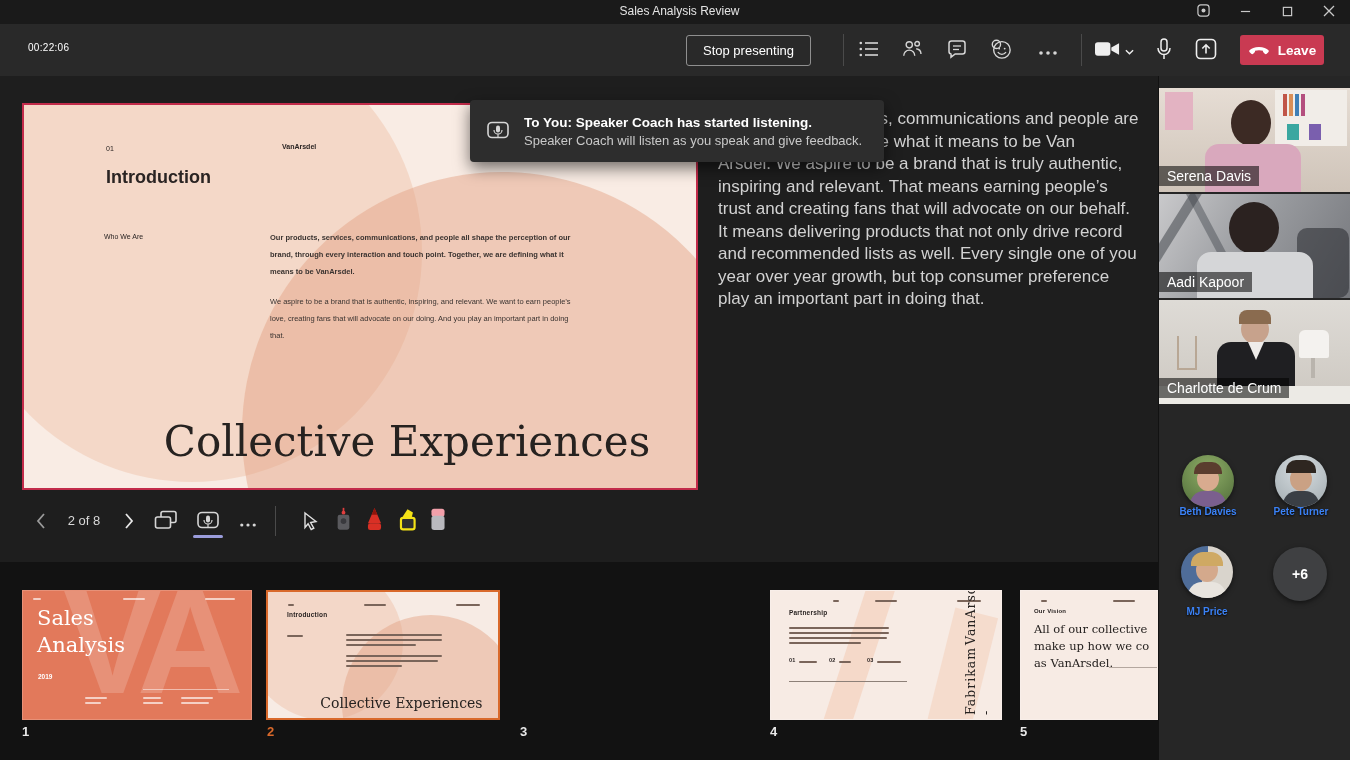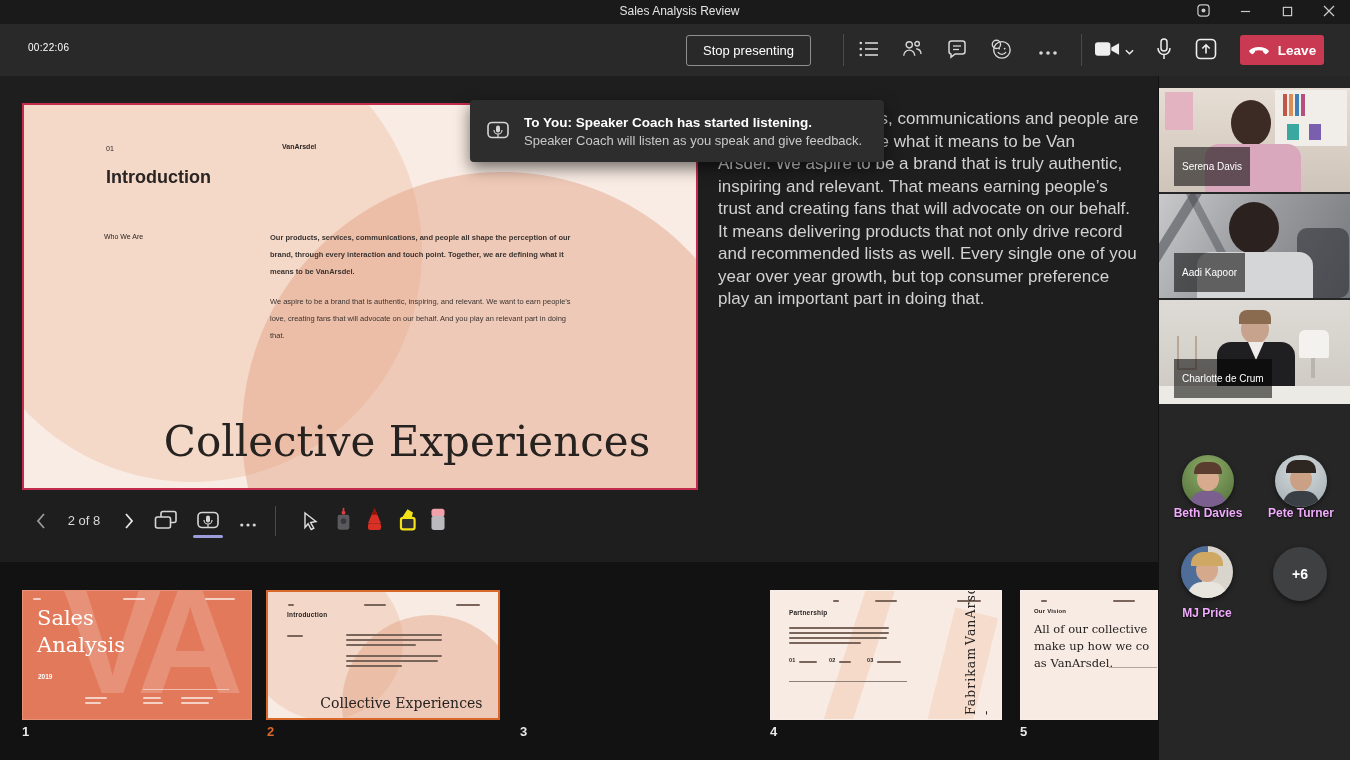--- a/index.html
+++ b/index.html
@@ -61,27 +61,27 @@
   .thumb-num.sel{color:#d9692b;}
   .skel{display:block;height:1.5px;background:#7a655a;margin-bottom:3px;border-radius:1px;}
   .skel.light{background:rgba(255,255,255,.65);}
   .mini-bold{position:absolute;font-size:6.5px;font-weight:bold;color:#2a2423;letter-spacing:.2px;}
   .serif{font-family:"DejaVu Serif",serif;color:#262220;}
 
   
   .sidebar{position:absolute;top:76px;left:1158px;width:192px;height:684px;background:#262626;
            border-left:1px solid #121212;box-sizing:border-box;z-index:20;}
   .video-tile{position:absolute;left:0;width:192px;height:104px;overflow:hidden;background:#888;}
-  .vt-name{position:absolute;left:15px;bottom:6px;background:rgba(0,0,0,.55);padding:14px 8px;
-           font-size:10px;color:#fff;}
+  .vt-name{position:absolute;left:0;bottom:6px;background:rgba(0,0,0,.55);padding:2px 8px;
+           font-size:14px;color:#fff;}
   .head{position:absolute;border-radius:50%;}
   .torso{position:absolute;border-radius:14px 14px 0 0;}
   .avatar{position:absolute;width:52px;height:52px;border-radius:50%;overflow:hidden;
           box-shadow:0 2px 5px rgba(0,0,0,.5);}
-  .av-label{position:absolute;width:110px;text-align:center;font-size:12px;font-weight:bold;color:#f0abfc;
+  .av-label{position:absolute;width:110px;text-align:center;font-size:10px;font-weight:bold;color:#3b82f6;
             text-shadow:0 1px 2px #000;}
   .plus6{position:absolute;width:54px;height:54px;border-radius:50%;background:#3f4042;display:flex;
          align-items:center;justify-content:center;font-size:14px;font-weight:bold;color:#fff;
          box-shadow:0 2px 5px rgba(0,0,0,.5);}
 </style>
 </head>
 <body>
 
 <div class="app">
 
@@ -227,21 +227,21 @@
     <div class="film-band"></div>
 
     <div class="slide">
       <div class="slide-circle" style="left:-62px;top:-83px;width:460px;height:460px;background:rgba(236,184,154,.38);"></div>
       <div class="slide-circle" style="left:218px;top:67px;width:520px;height:520px;background:rgba(226,160,128,.45);"></div>
       <div class="sl-txt" style="left:82px;top:40px;font-size:7px;">01</div>
       <div class="sl-txt" style="left:258px;top:38px;font-size:7px;font-weight:bold;">VanArsdel</div>
       <div class="sl-txt" style="left:82px;top:62px;font-size:18px;font-weight:bold;">Introduction</div>
       <div class="sl-txt" style="left:80px;top:128px;font-size:7px;">Who We Are</div>
       <div class="sl-txt" style="left:246px;top:124px;width:312px;font-size:7.5px;font-weight:bold;line-height:17px;color:#3a3330;">Our products, services, communications, and people all shape the perception of our brand, through every interaction and touch point. Together, we are defining what it means to be VanArsdel.</div>
-      <div class="sl-txt" style="left:246px;top:188px;width:312px;font-size:7.5px;line-height:17px;color:#3a3330;">We aspire to be a brand that is authentic, inspiring, and relevant. We want to earn people’s love, creating fans that will advocate on our behalf. And you play an relevant part in doing that.</div>
+      <div class="sl-txt" style="left:246px;top:188px;width:312px;font-size:7.5px;line-height:17px;color:#3a3330;">We aspire to be a brand that is authentic, inspiring, and relevant. We want to earn people’s love, creating fans that will advocate on our doing. And you play an important part in doing that.</div>
       <div class="sl-headline abs" style="left:57%;bottom:22px;transform:translateX(-50%);">Collective Experiences</div>
     </div>
 
     <div class="notes">
       <div>Our products, services, communications and people are</div>
       <div>what shape and define what it means to be Van</div>
       <div>Arsdel. We aspire to be a brand that is truly authentic,</div>
       <div>inspiring and relevant. That means earning people’s</div>
       <div>trust and creating fans that will advocate on our behalf.</div>
       <div>It means delivering products that not only drive record</div>

